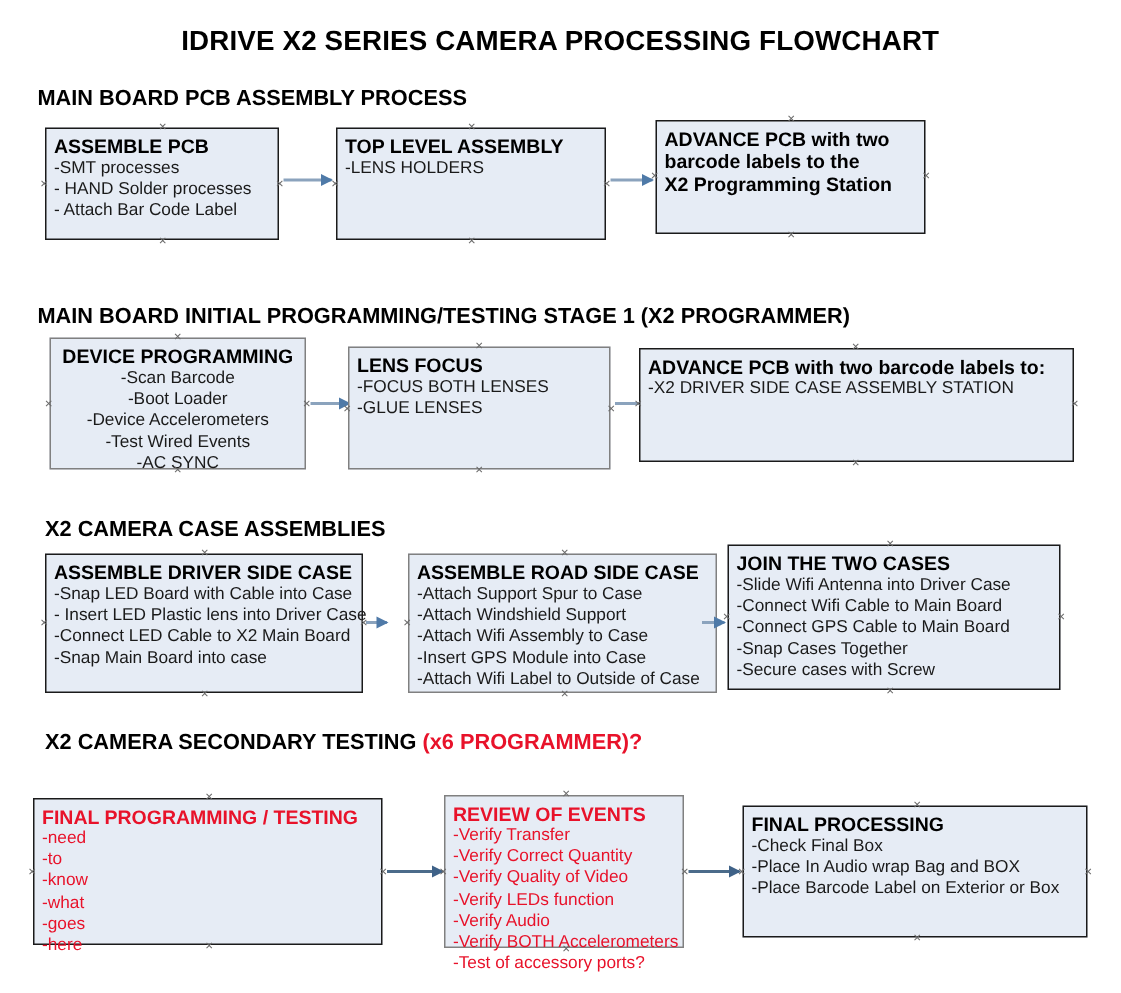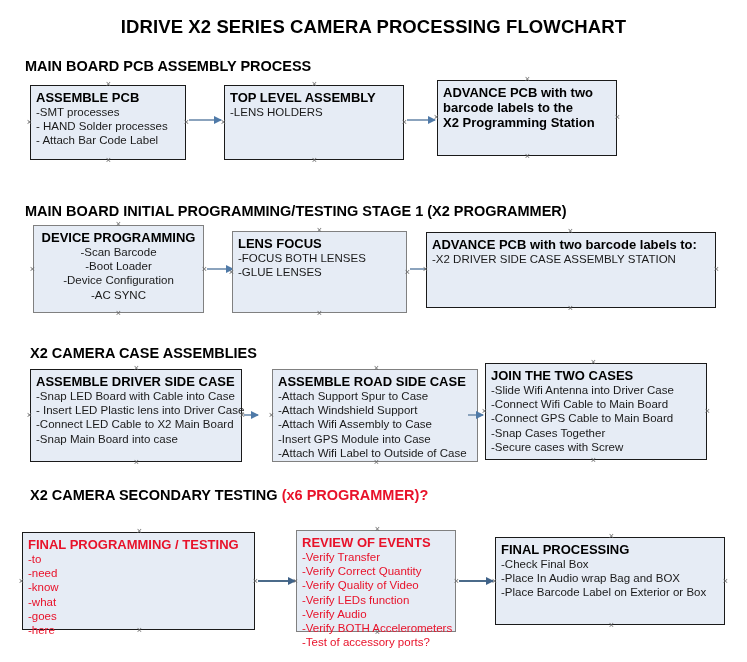--- a/index.html
+++ b/index.html
@@ -137,21 +137,22 @@
   </div>
 
   <div class="section-head" style="left:25px; top:203px;">
     <span>MAIN BOARD INITIAL PROGRAMMING/TESTING STAGE 1 (X2 PROGRAMMER)</span>
   </div>
 
   <div class="node grey" style="left:33px; top:225px; width:171px; height:88px;text-align:center;">
     <div class="node-title">DEVICE PROGRAMMING</div>
     <div class="node-line">-Scan Barcode</div>
     <div class="node-line">-Boot Loader</div>
-    <div class="node-line">-Device Configuration</div>
+    <div class="node-line">-Device Accelerometers</div>
+    <div class="node-line">-Test Wired Events</div>
     <div class="node-line">-AC SYNC</div>
     <span class="hx" style="left:81px; top:-5px;"></span>
     <span class="hx" style="left:81px; bottom:-5px;"></span>
     <span class="hx" style="left:-5px; top:40px;"></span>
     <span class="hx" style="right:-5px; top:40px;"></span>
   </div>
 
   <div class="arrow" style="left:207px; top:268px; width:26px;"></div>
 
   <div class="node grey" style="left:232px; top:231px; width:175px; height:82px;">
@@ -220,22 +221,22 @@
     <span class="hx" style="left:-5px; top:44px;"></span>
     <span class="hx" style="right:-5px; top:44px;"></span>
   </div>
 
   <div class="section-head" style="left:30px; top:487px;">
     <span>X2 CAMERA SECONDARY TESTING </span><span class="accent">(x6 PROGRAMMER)?</span>
   </div>
 
   <div class="node red dark" style="left:22px; top:532px; width:233px; height:98px;">
     <div class="node-title">FINAL PROGRAMMING / TESTING</div>
+    <div class="node-line">-need</div>
     <div class="node-line">-to</div>
-    <div class="node-line">-need</div>
     <div class="node-line">-know</div>
     <div class="node-line">-what</div>
     <div class="node-line">-goes</div>
     <div class="node-line">-here</div>
     <span class="hx" style="left:113px; top:-5px;"></span>
     <span class="hx" style="left:113px; bottom:-5px;"></span>
     <span class="hx" style="left:-5px; top:45px;"></span>
     <span class="hx" style="right:-5px; top:45px;"></span>
   </div>
 

